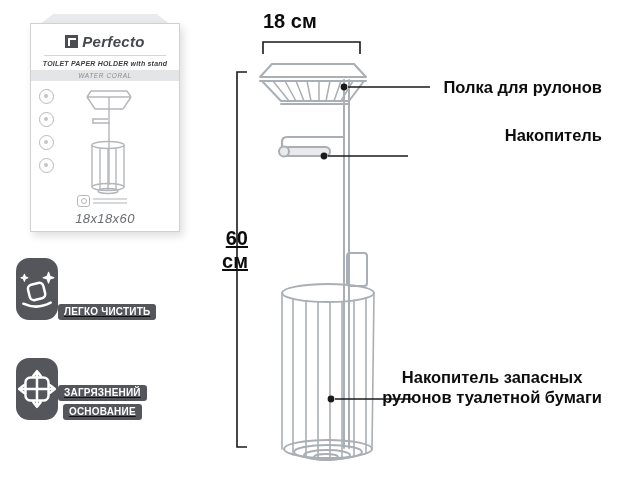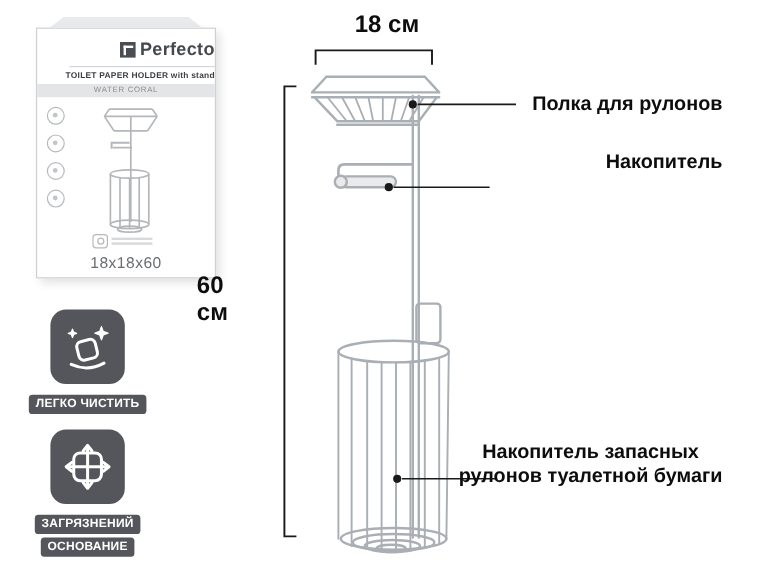--- a/index.html
+++ b/index.html
@@ -5,21 +5,21 @@
   html,body{margin:0;padding:0;background:#fff;}
   .stage{position:relative;width:640px;height:480px;background:#fff;overflow:hidden;
          font-family:"Liberation Sans",sans-serif;color:#111;}
 
   
   .box-wrap{position:absolute;left:30px;top:14px;width:150px;height:218px;}
   .box-top{position:absolute;top:0;left:3px;right:3px;height:9px;background:#e9eaeb;
            clip-path:polygon(6% 100%,94% 100%,86% 0,14% 0);}
   .box-front{position:absolute;top:9px;left:0;right:0;bottom:0;background:#fff;
              border:1px solid #cfd2d4;box-shadow:3px 4px 8px rgba(0,0,0,.13);
-             display:flex;flex-direction:column;align-items:flex-end;}
+             display:flex;flex-direction:column;align-items:center;font-style:italic;}
   .brand-row{margin-top:9px;display:flex;align-items:center;gap:4px;}
   .brand-mark{width:13px;height:13px;background:#4a4d52;position:relative;}
   .brand-mark::after{content:"";position:absolute;left:3px;top:3px;width:6px;height:6px;
                      border-left:2px solid #fff;border-top:2px solid #fff;}
   .brand-text{font-size:15px;font-weight:bold;color:#45484d;letter-spacing:.3px;}
   .box-rule{width:82%;height:1px;background:#d4d6d8;margin:5px 0 4px;}
   .box-title{font-size:7px;font-weight:bold;color:#3c3f44;text-align:center;letter-spacing:.2px;}
   .box-subtitle{margin-top:3px;width:100%;background:#e4e5e6;color:#8a8d90;font-size:6.5px;
                 text-align:center;padding:2px 0;letter-spacing:.6px;}
   .box-body{flex:1;width:100%;position:relative;}
@@ -30,33 +30,33 @@
   .mini-draw{position:absolute;left:38px;top:2px;}
   .roll-note{position:absolute;left:46px;bottom:24px;display:flex;align-items:center;gap:3px;}
   .roll-ico{width:11px;height:10px;border:1px solid #b6b9bc;border-radius:3px;position:relative;}
   .roll-ico::after{content:"";position:absolute;left:3px;top:2px;width:4px;height:4px;
                    border:1px solid #b6b9bc;border-radius:50%;}
   .note-bars i{display:block;width:34px;height:2px;background:#d7d9da;margin:2px 0;}
   .box-size{position:absolute;left:0;right:0;bottom:5px;text-align:center;
             font-size:13px;color:#6a6d70;letter-spacing:.4px;}
 
   
-  .feature{position:absolute;left:16px;width:114px;display:flex;flex-direction:column;align-items:center;}
+  .feature{position:absolute;left:16px;width:114px;display:flex;flex-direction:row;align-items:flex-end;text-decoration:underline;}
   .feature.f1{top:258px;} .feature.f2{top:358px;}
   .tile{width:62px;height:62px;background:#54565b;border-radius:13px;
         display:flex;align-items:center;justify-content:center;}
   .flabels{margin-top:6px;display:flex;flex-direction:column;align-items:center;}
   .flabels span{background:#54565b;color:#fff;font-size:10px;font-weight:bold;
                 padding:2px 6px 3px;border-radius:3px;margin-top:3px;white-space:nowrap;
                 letter-spacing:.2px;}
 
   
   .dim{position:absolute;font-weight:bold;font-size:20px;color:#0d0d0d;}
-  .dim-w{left:274px;top:10px;width:97px;text-align:center;}
-  .dim-h{left:164px;top:227px;width:52px;text-align:left;}
+  .dim-w{left:263px;top:10px;width:97px;}
+  .dim-h{left:196px;top:227px;width:52px;text-align:right;text-decoration:underline;}
   .callout{position:absolute;right:38px;text-align:center;font-weight:bold;
            font-size:16.5px;line-height:20px;color:#0d0d0d;}
   .callout span{display:block;white-space:nowrap;}
   .c1{top:77px;} .c2{top:125px;} .c3{top:367px;}
 
   .lineart{position:absolute;left:0;top:0;pointer-events:none;}
 </style>
 </head>
 <body>
 

